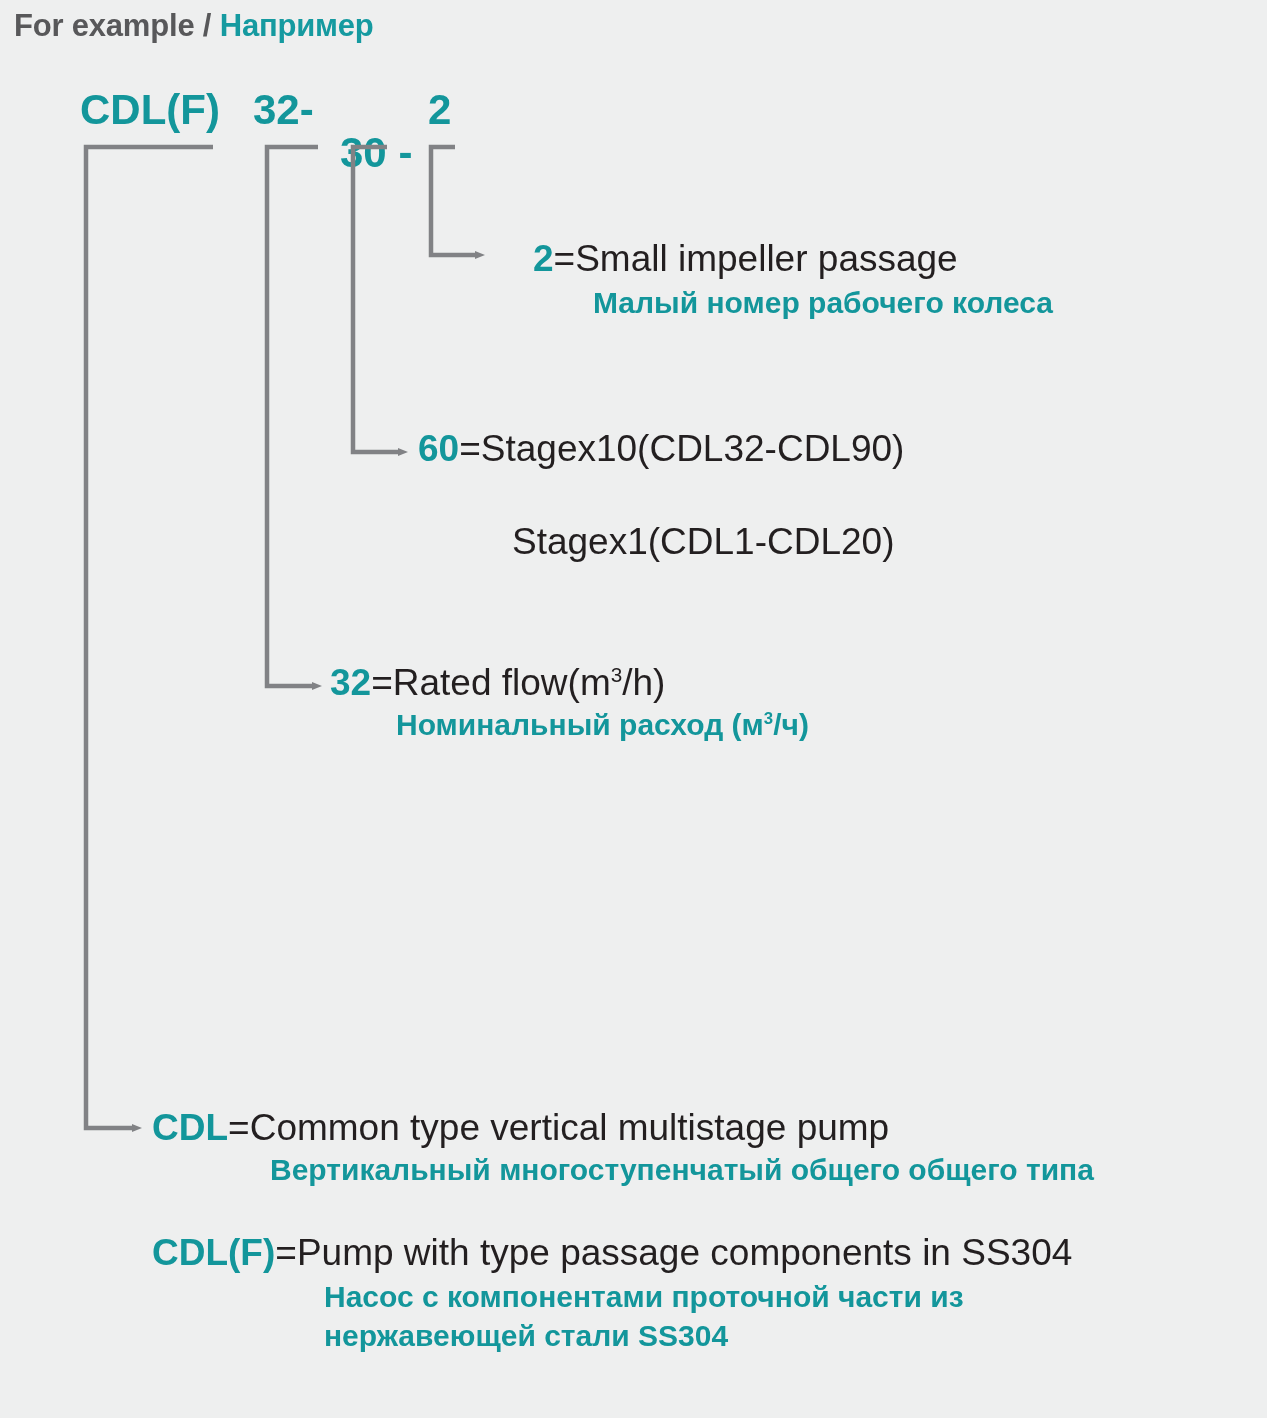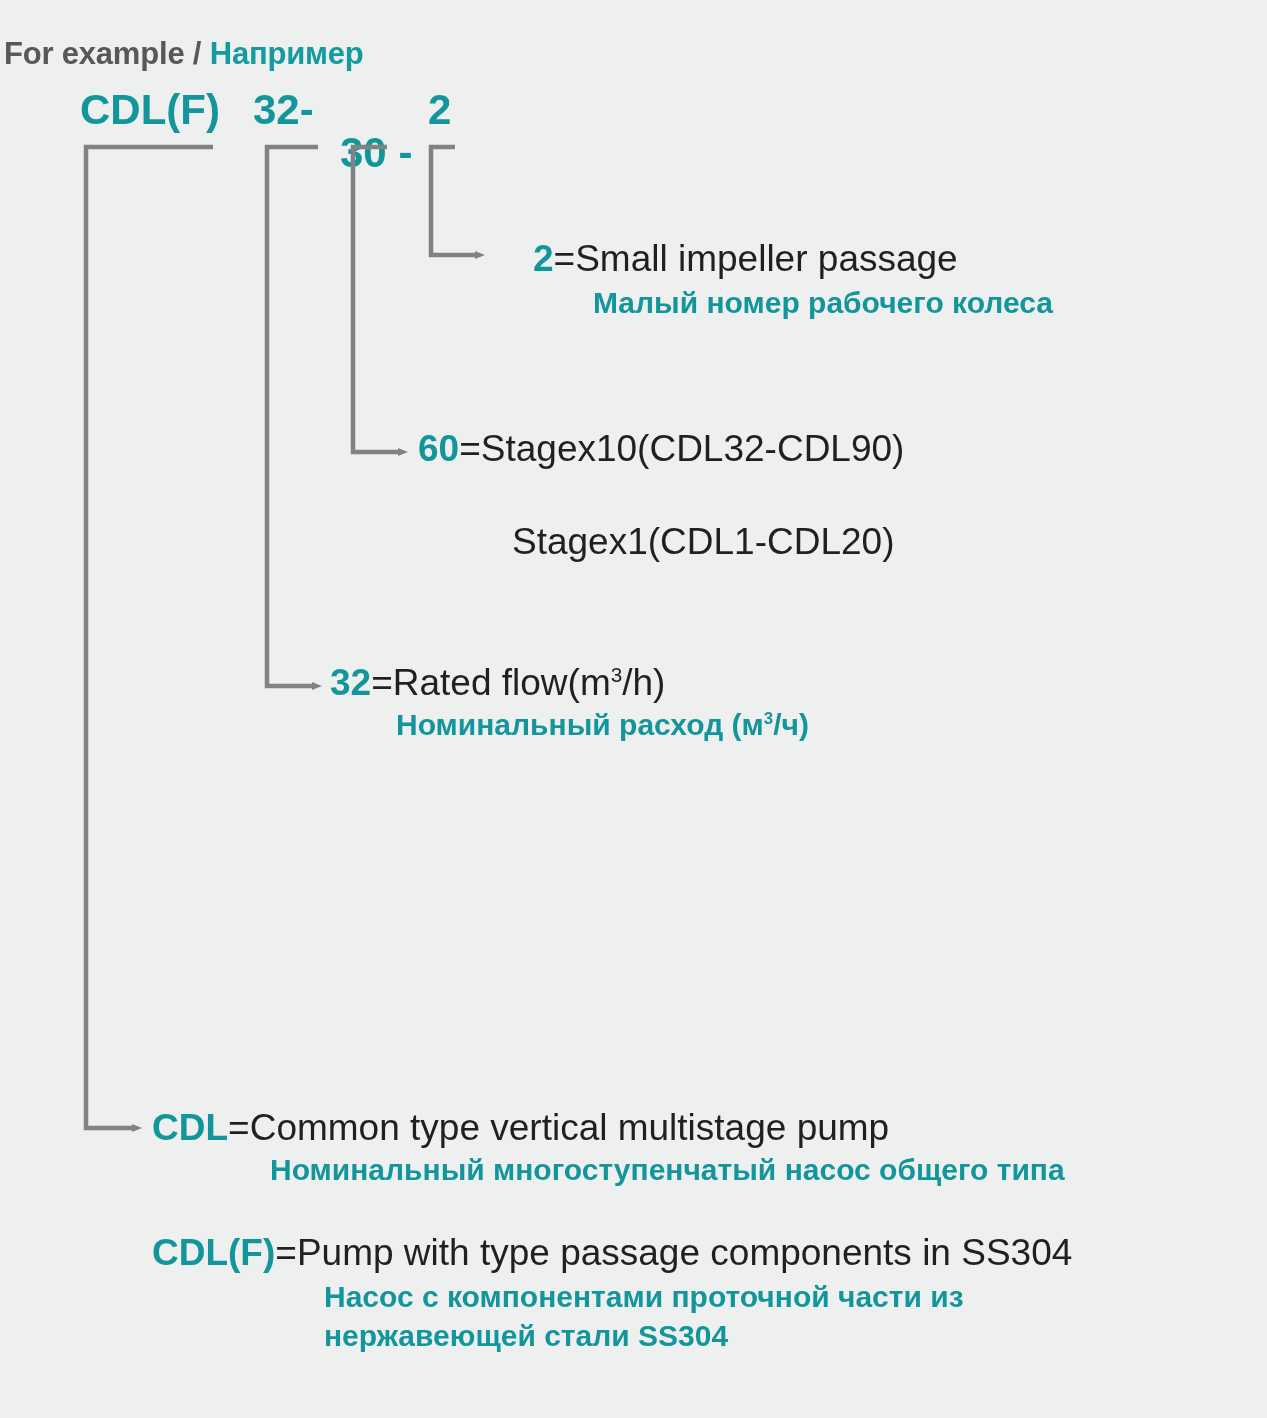--- a/index.html
+++ b/index.html
@@ -27,27 +27,26 @@
     left: 0;
     top: 0;
     width: 1267px;
     height: 1418px;
     pointer-events: none;
   }
 
   
   .header {
     position: absolute;
-    left: 4px;
+    left: 14px;
     top: 8px;
     font-size: 31px;
     font-weight: bold;
     letter-spacing: -0.2px;
     white-space: nowrap;
-    margin-top: 28px;
   }
   .header .hdr-en { color: #58585a; }
   .header .hdr-sep { color: #58585a; font-weight: bold; }
   .header .hdr-ru { color: #159aa0; }
 
   
   .code-line {
     position: absolute;
     top: 89px;
     left: 0;
@@ -179,21 +178,21 @@
     </div>
     <div class="line-ru">
       <span>Номинальный расход (м</span><sup>3</sup><span>/ч)</span>
     </div>
   </div>
 
   <div class="callout" id="callout-cdl">
     <div class="line-en">
       <span class="key">CDL</span><span>=</span><span>Common type vertical multistage pump</span>
     </div>
-    <div class="line-ru ru-1">Номинальный многоступенчатый насос общего типа</div>
+    <div class="line-ru ru-1">Вертикальный многоступенчатый общего общего типа</div>
   </div>
 
   <div class="callout" id="callout-cdlf">
     <div class="line-en">
       <span class="key">CDL(F)</span><span>=</span><span>Pump with type passage components in SS304</span>
     </div>
     <div class="line-ru ru-2">Насос с компонентами проточной части из</div>
     <div class="line-ru ru-3">нержавеющей стали SS304</div>
   </div>
 

